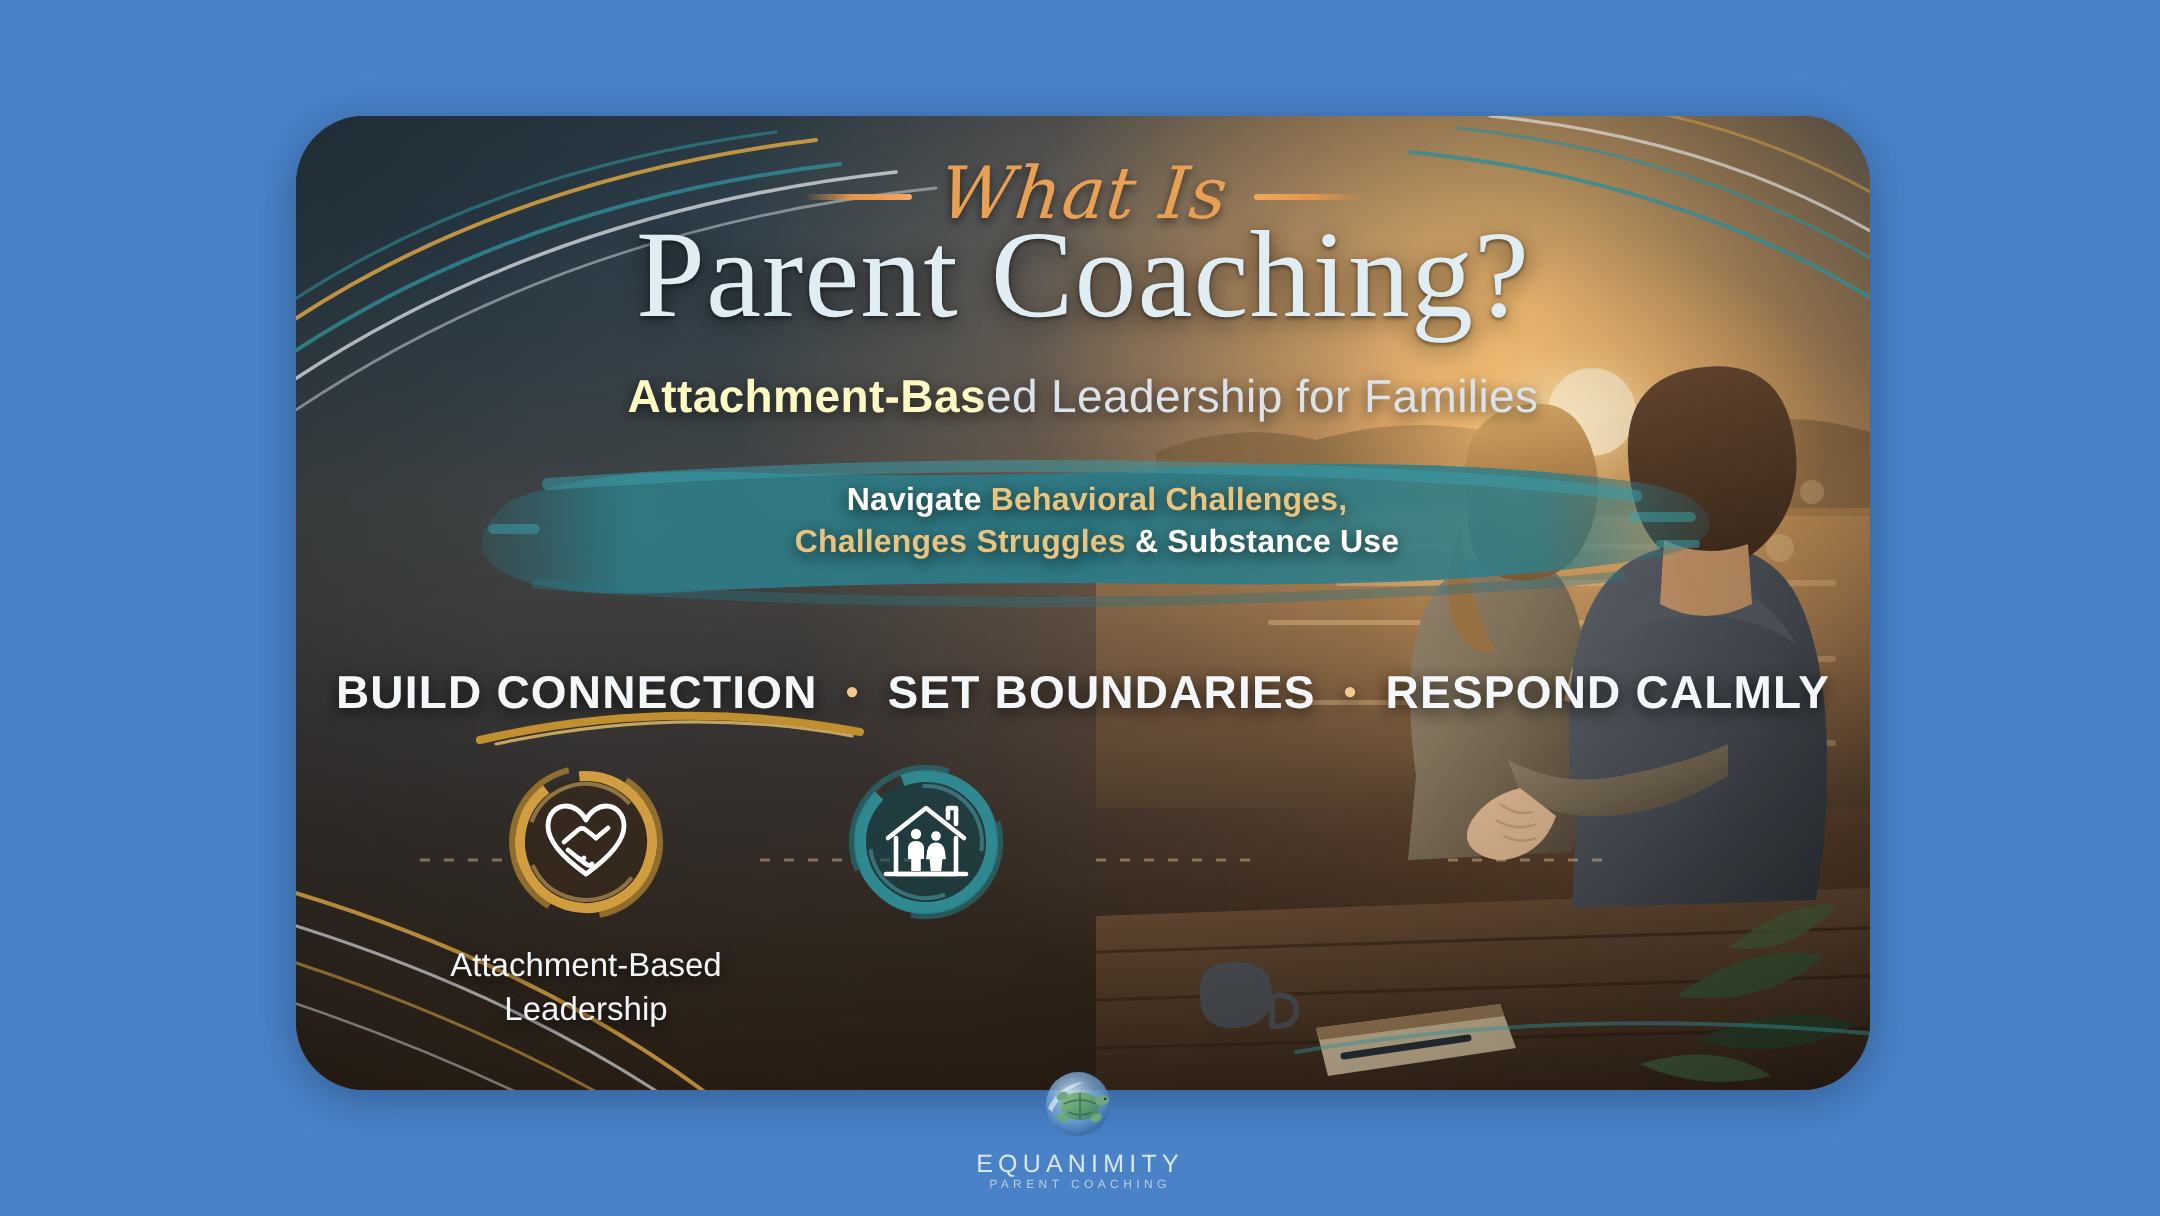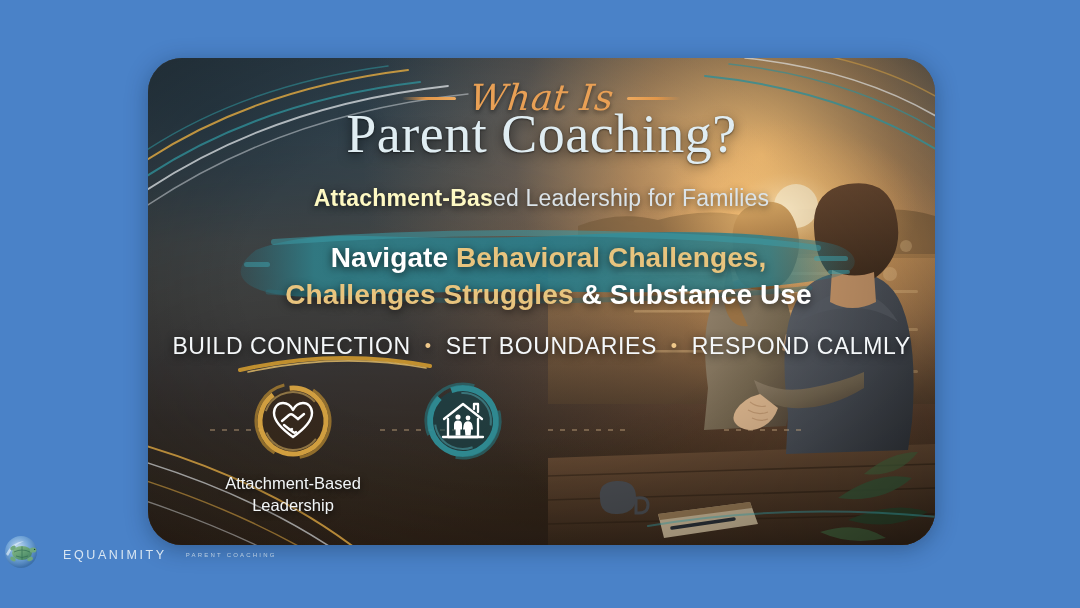--- a/index.html
+++ b/index.html
@@ -105,21 +105,21 @@
     color: #e9a055;
     letter-spacing: .5px;
     text-shadow: 0 2px 5px rgba(0,0,0,.55);
     line-height: 1;
     transform: skewX(-6deg);
   }
 
   .headline {
     position:absolute; top:48px; left:0; right:0;
     font-family: "Liberation Serif", "DejaVu Serif", serif;
-    font-size: 54px;
+    font-size: 62px;
     font-weight: 400;
     color: #e0edf2;
     letter-spacing: .5px;
     text-shadow: 0 3px 12px rgba(0,0,0,.6), 0 1px 2px rgba(0,0,0,.5);
     line-height: 1.05;
   }
 
   .subhead {
     position:absolute; top:127px; left:0; right:0;
     font-size: 23px;
@@ -129,34 +129,34 @@
   }
   .subhead .b { font-weight: 700; color:#fef9c3; }
   .subhead .n { font-weight: 400; color:#dbe3e8;text-align:center; }
 
   
   .banner-wrap {
     position:absolute; top:168px; left:0; right:0; height:78px;
   }
   .banner-text {
     position:absolute; top:14px; left:0; right:0;
-    font-size: 28px;
+    font-size: 16px;
     font-weight: 700;
     line-height: 1.32;
     letter-spacing:.1px;
     text-shadow: 0 2px 8px rgba(0,0,0,.7);
     margin-left: 14px;
   }
   .banner-text .w { color:#ffffff; }
   .banner-text .g { color:#e8c47e; }
 
   .tagline {
     position:absolute; top:275px; left:0; right:0;
     font-size: 23px;
-    font-weight: 400;
+    font-weight: 700;
     color:#f4f7f9;
     letter-spacing: .6px;
     text-shadow: 0 2px 8px rgba(0,0,0,.75);
   }
   .tagline .sep {
     color:#efc88a;
     font-size:18px;
     padding: 0 7px;
     vertical-align: 2px;
   }
@@ -190,21 +190,21 @@
     line-height:1.34;
     text-shadow: 0 2px 7px rgba(0,0,0,.8);
     white-space: pre-line;
   }
 
   
   .logo {
     position:absolute;
     left:0; right:0;
     top: 534px;
-    display:flex; align-items:center;gap:19px;
+    display:flex; flex-direction:column; align-items:center;
   }
   .logo-mark { width:44px; height:40px; }
   .logo-name {
     font-size:12.5px;
     letter-spacing:2.6px;
     color:#d9e6f2;
     font-weight:400;
     margin-top:1px;
   }
   .logo-sub {

